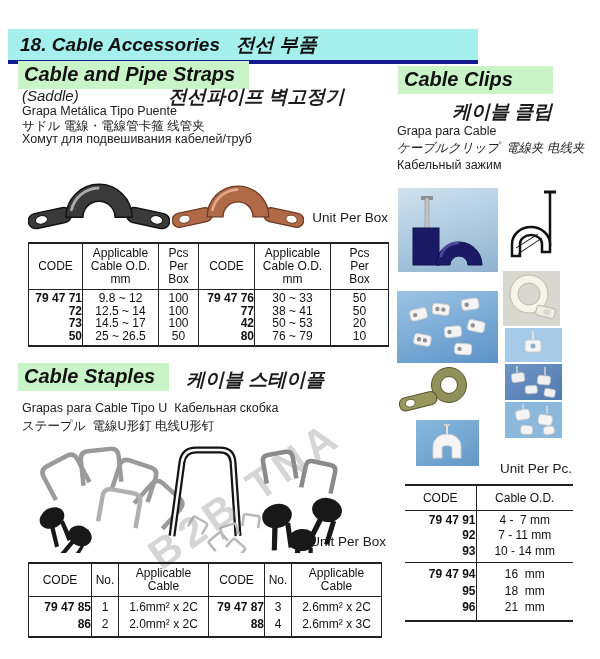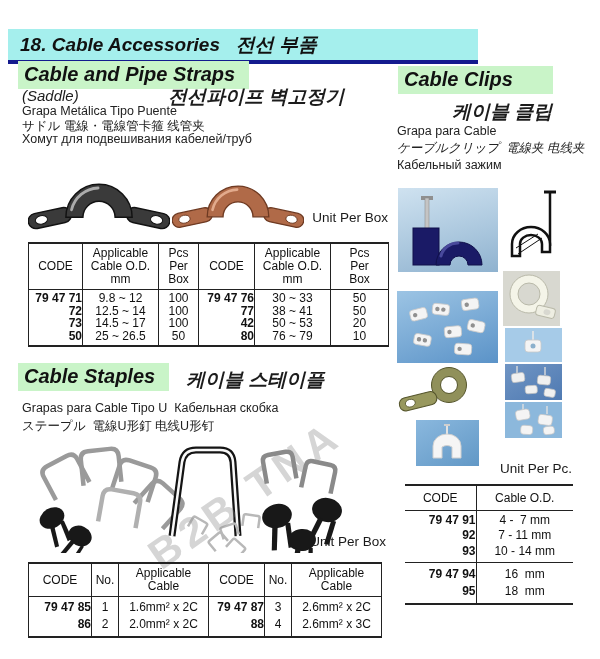--- a/index.html
+++ b/index.html
@@ -444,16 +444,20 @@
     </tbody>
     <tbody class="g2">
       <tr>
         <td class="code">79 47 94</td>
         <td class="val">16  mm</td>
       </tr>
       <tr>
         <td class="code">95</td>
         <td class="val">18  mm</td>
       </tr>
+      <tr>
+        <td class="code">96</td>
+        <td class="val">21  mm</td>
+      </tr>
     </tbody>
   </table>
 
 </div>
 
 </body></html>

